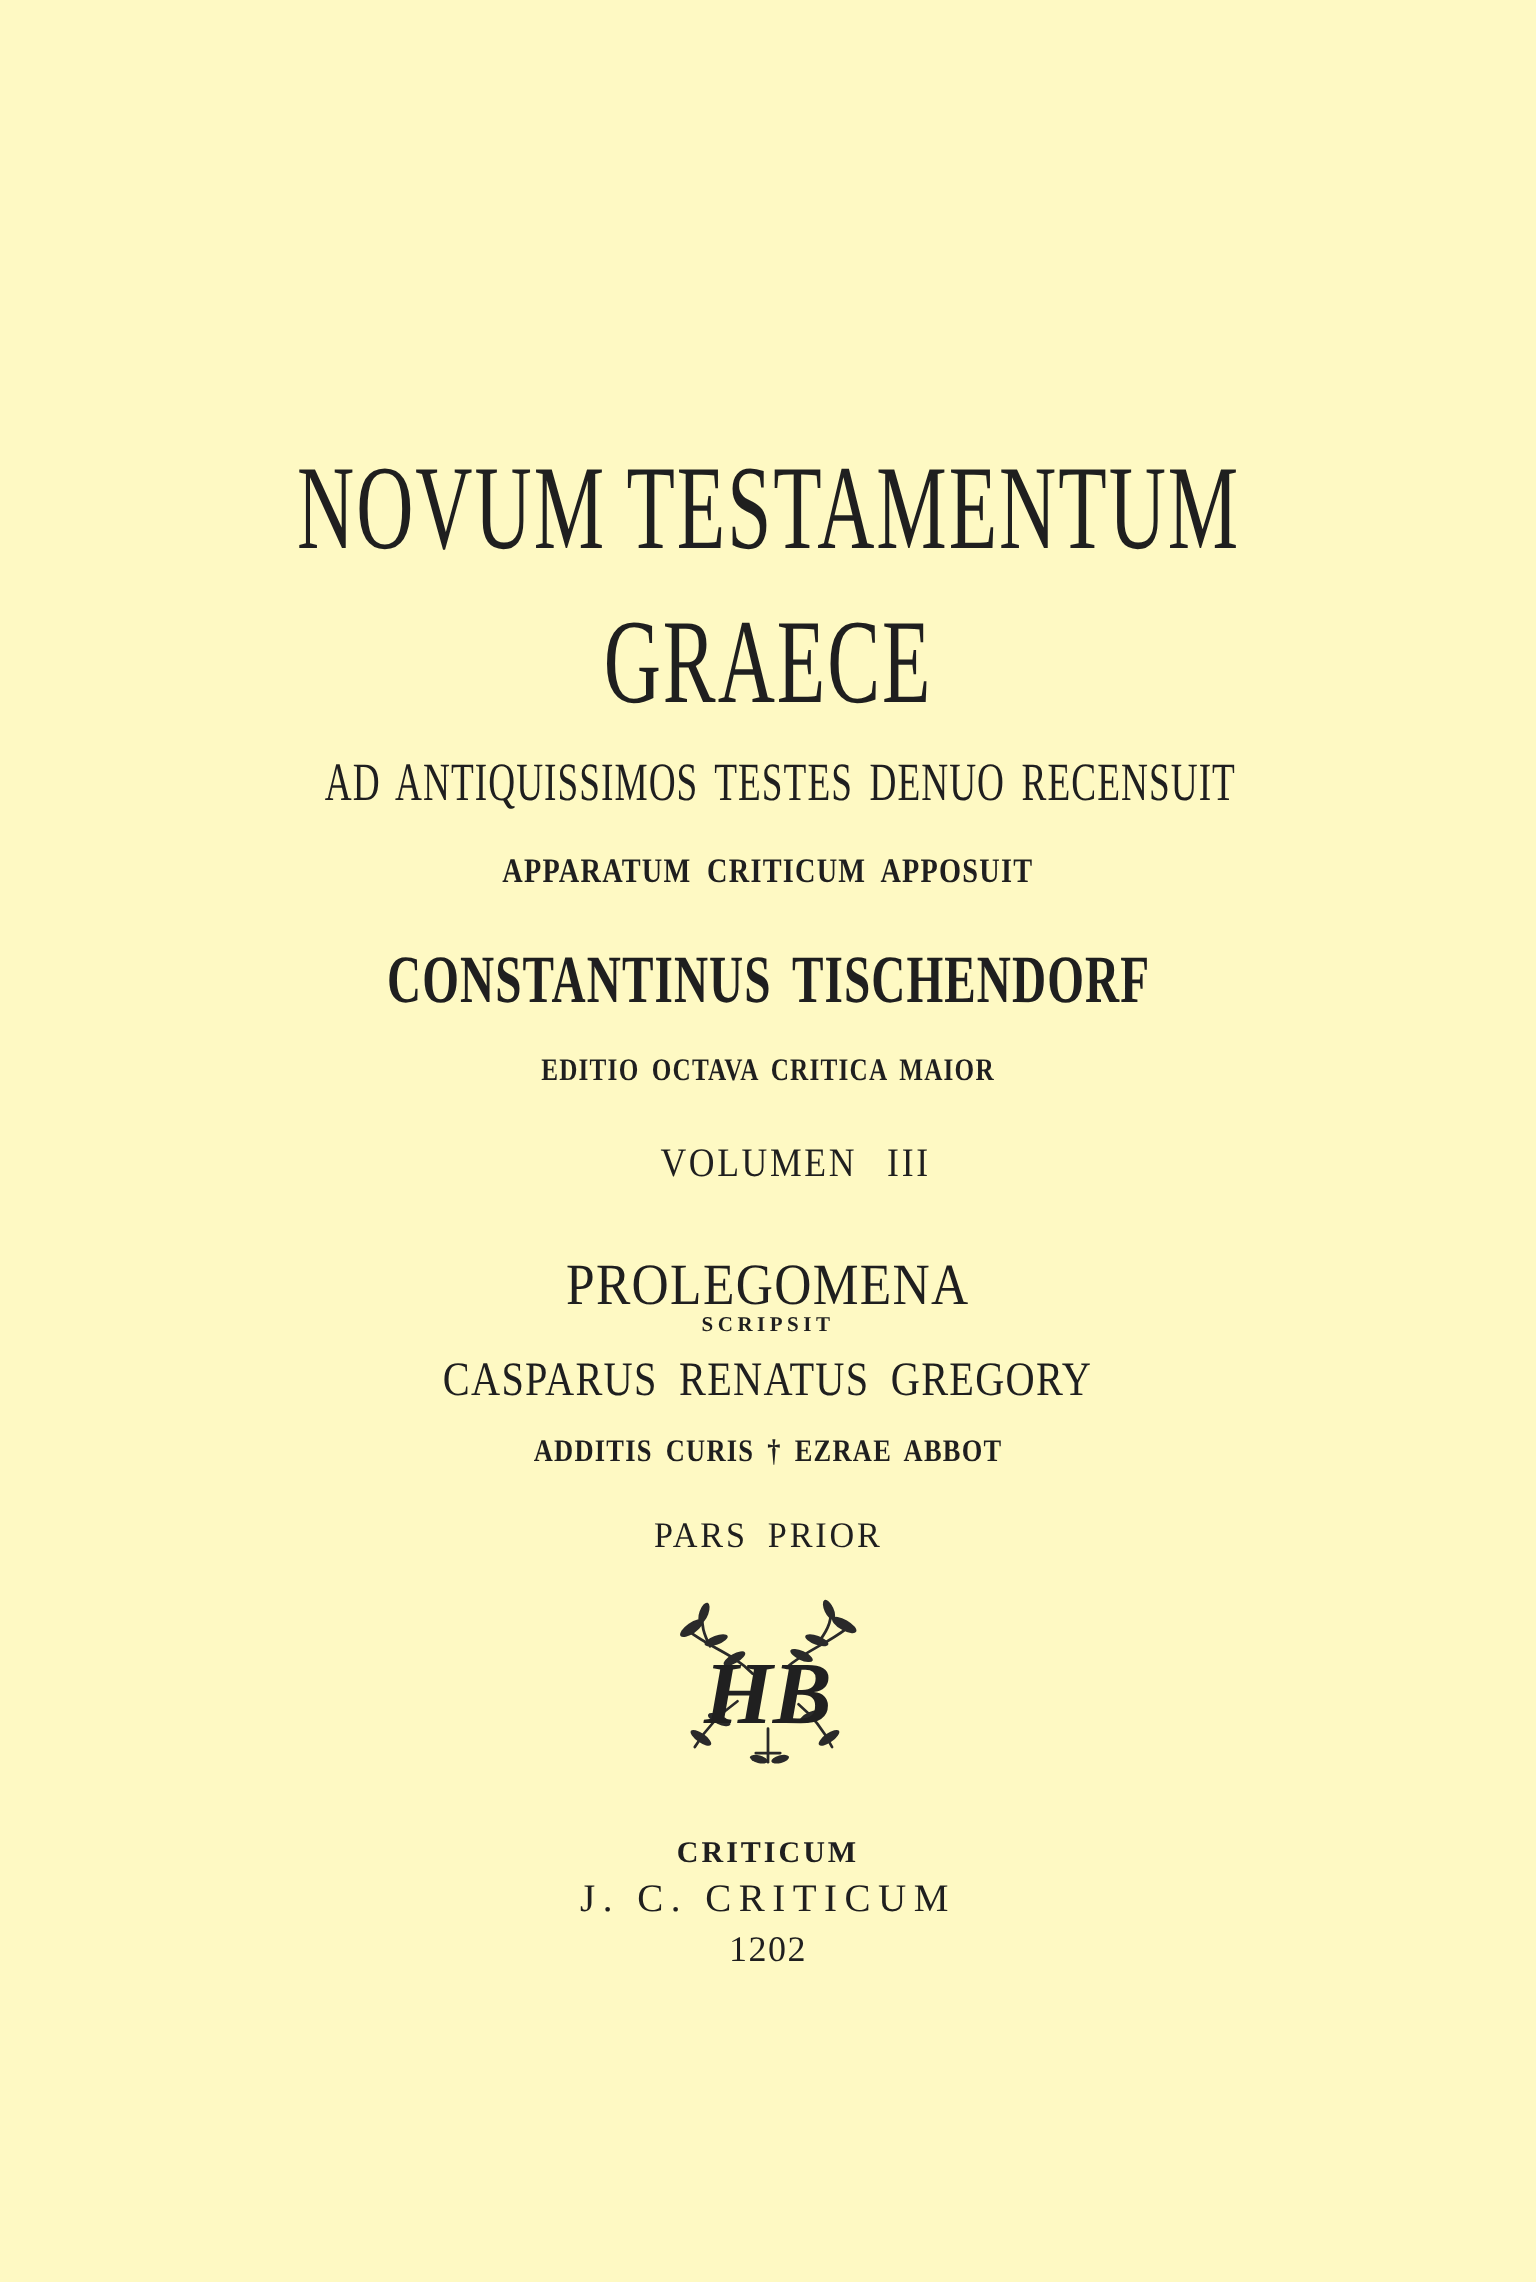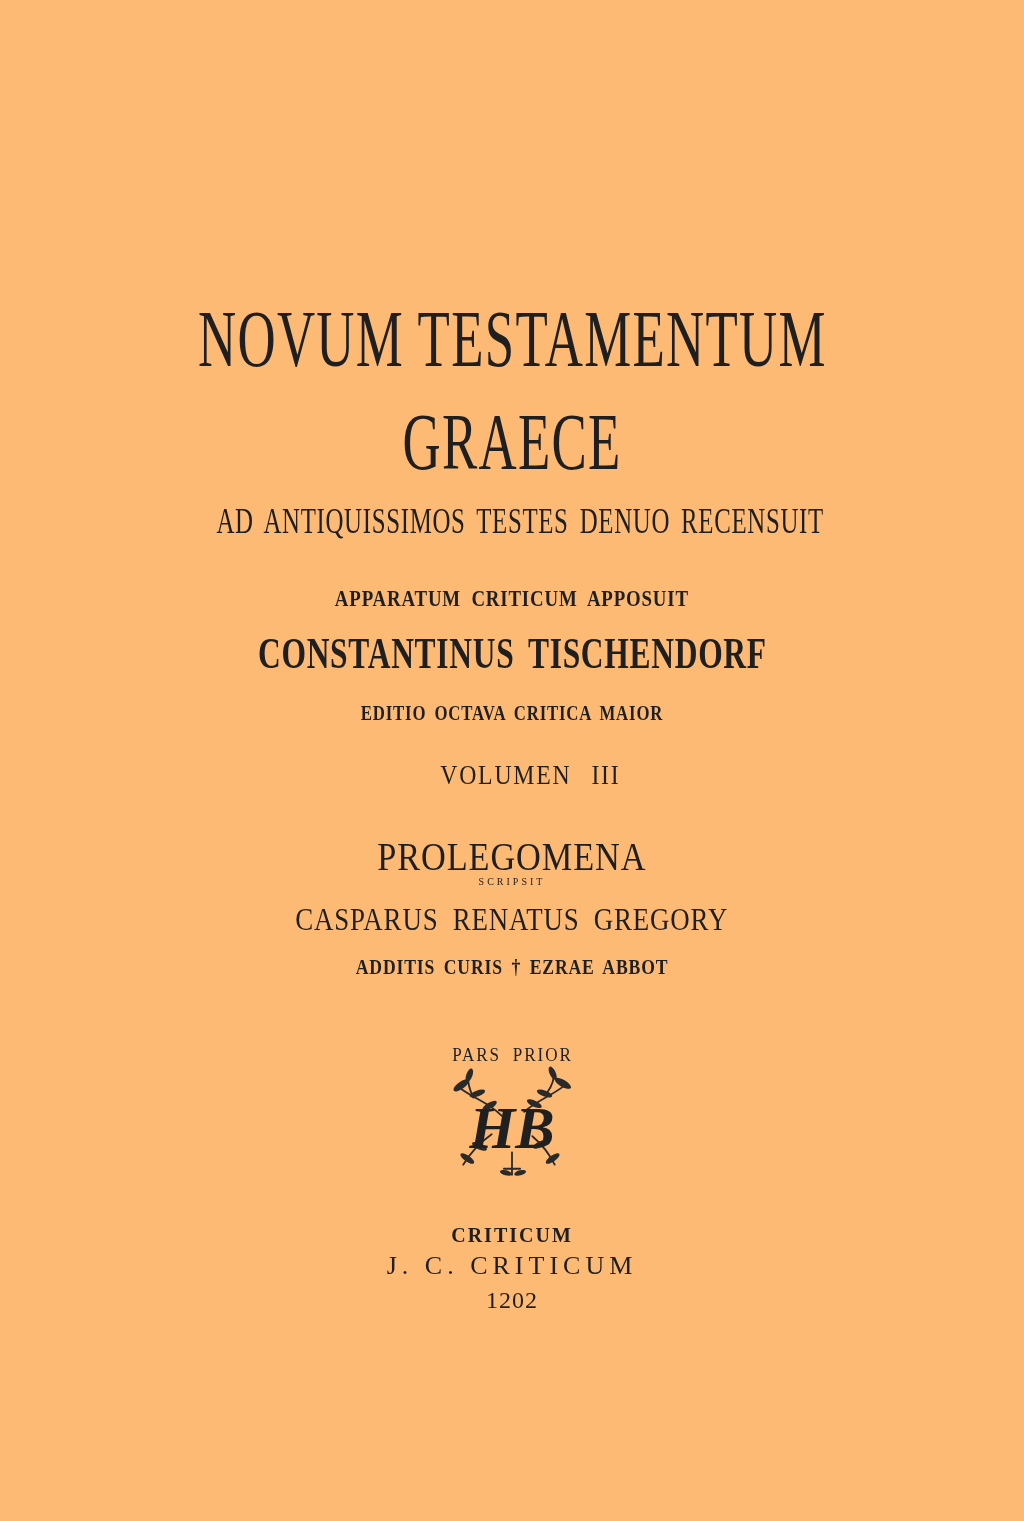--- a/index.html
+++ b/index.html
@@ -1,21 +1,21 @@
 <!DOCTYPE html>
 <html><head>
 <meta charset="utf-8">
 <style>
   html, body { margin: 0; padding: 0; background: #ffffff; }
   .scan-page {
     position: relative;
     width: 1024px;
     height: 1521px;
     margin: 0 auto;
-    background: #fdba74;
+    background: #fef9c3;
     overflow: hidden;
     font-family: "Liberation Serif", "DejaVu Serif", serif;
     color: #1f1f1f;
   }
   .line {
     position: absolute;
     left: 0;
     right: 0;
     text-align: center;
     line-height: 1;
@@ -26,44 +26,44 @@
 
   .title-main   { top: 299px;  font-size: 80px; }
   .title-main .cond { transform: scaleX(0.66); letter-spacing: 2px; }
 
   .title-sub    { top: 402px;  font-size: 80px; }
   .title-sub .cond  { transform: scaleX(0.66); letter-spacing: 2px; }
 
   .subtitle     { top: 503px;  font-size: 36px; margin-left: 16px; }
   .subtitle .cond   { transform: scaleX(0.69); letter-spacing: 1px; word-spacing: 6px; }
 
-  .apparatus    { top: 587px;  font-size: 23px; font-weight: bold; text-decoration: underline; }
+  .apparatus    { top: 569px;  font-size: 23px; font-weight: bold; text-decoration: underline; }
   .apparatus .cond  { transform: scaleX(0.82); letter-spacing: 1px; word-spacing: 6px; }
 
   .author       { top: 631px;  font-size: 45px; font-weight: bold; }
   .author .cond     { transform: scaleX(0.70); letter-spacing: 1px; word-spacing: 8px; }
 
   .edition      { top: 703px;  font-size: 21px; font-weight: bold; }
   .edition .cond    { transform: scaleX(0.80); letter-spacing: 1px; word-spacing: 4px; }
 
   .volume       { top: 762px;  font-size: 27px; padding-left: 36px; }
   .volume .cond     { transform: scaleX(0.88); letter-spacing: 2px; word-spacing: 14px; }
 
   .heading      { top: 837px;  font-size: 39px; }
   .heading .cond    { transform: scaleX(0.88); letter-spacing: 1px; }
 
-  .scripsit     { top: 877px;  font-size: 10px; font-weight: normal; letter-spacing: 3px; text-align: center; }
+  .scripsit     { top: 877px;  font-size: 14px; font-weight: bold; letter-spacing: 3px; text-align: center; }
 
   .editor       { top: 903px;  font-size: 32px; }
   .editor .cond     { transform: scaleX(0.84); letter-spacing: 1px; word-spacing: 8px; }
 
   .additis      { top: 957px;  font-size: 21px; font-weight: bold; }
   .additis .cond    { transform: scaleX(0.84); letter-spacing: 1px; word-spacing: 4px; }
 
-  .pars         { top: 1012px; font-size: 18px; letter-spacing: 2px; margin-top: 34px; }
+  .pars         { top: 1012px; font-size: 24px; letter-spacing: 2px; }
   .pars .cond       { transform: scaleX(0.95); word-spacing: 6px; }
 
   .ornament-wrap {
     position: absolute;
     top: 1063px;
     left: 50%;
     transform: translateX(-50%);
     width: 150px;
     height: 122px;
   }

